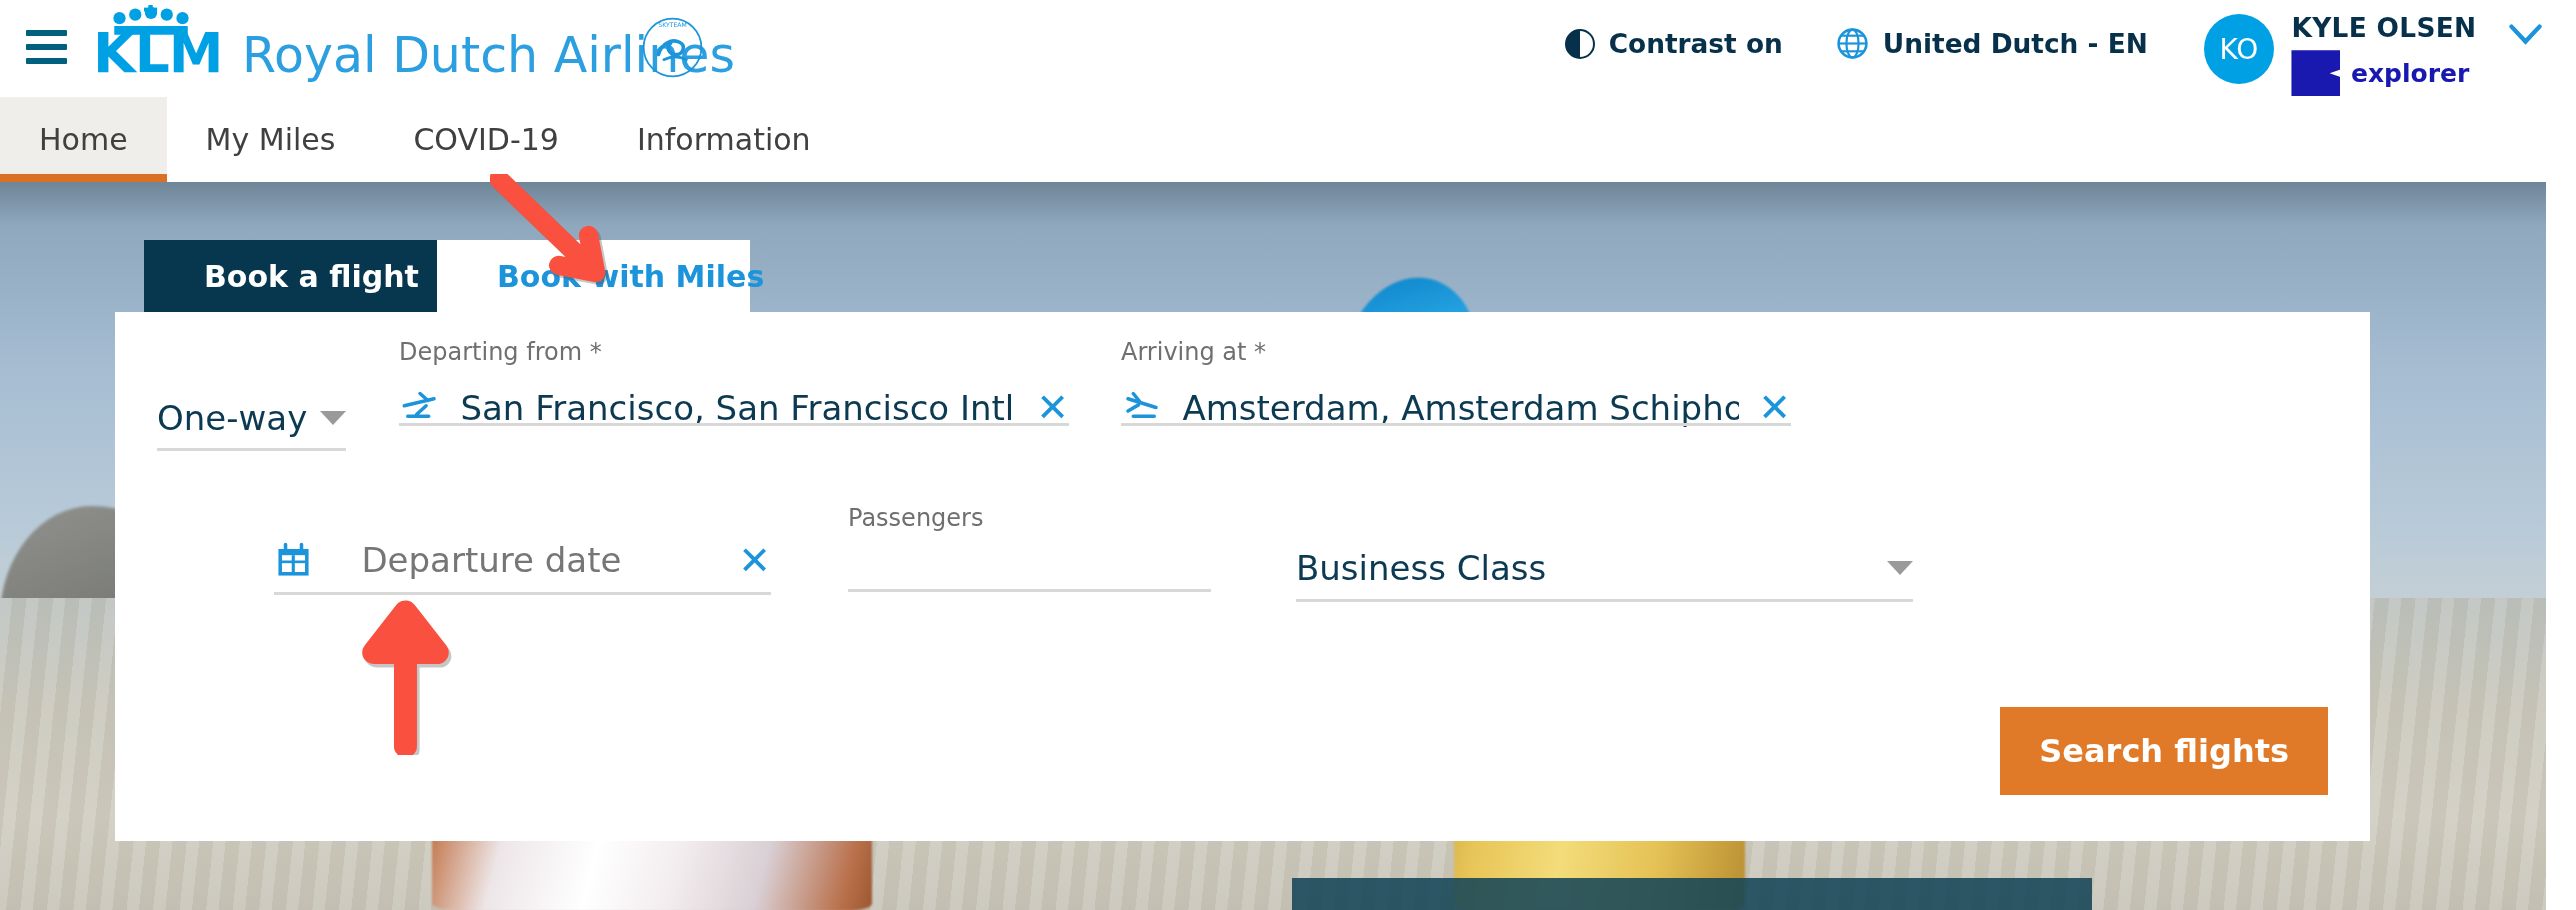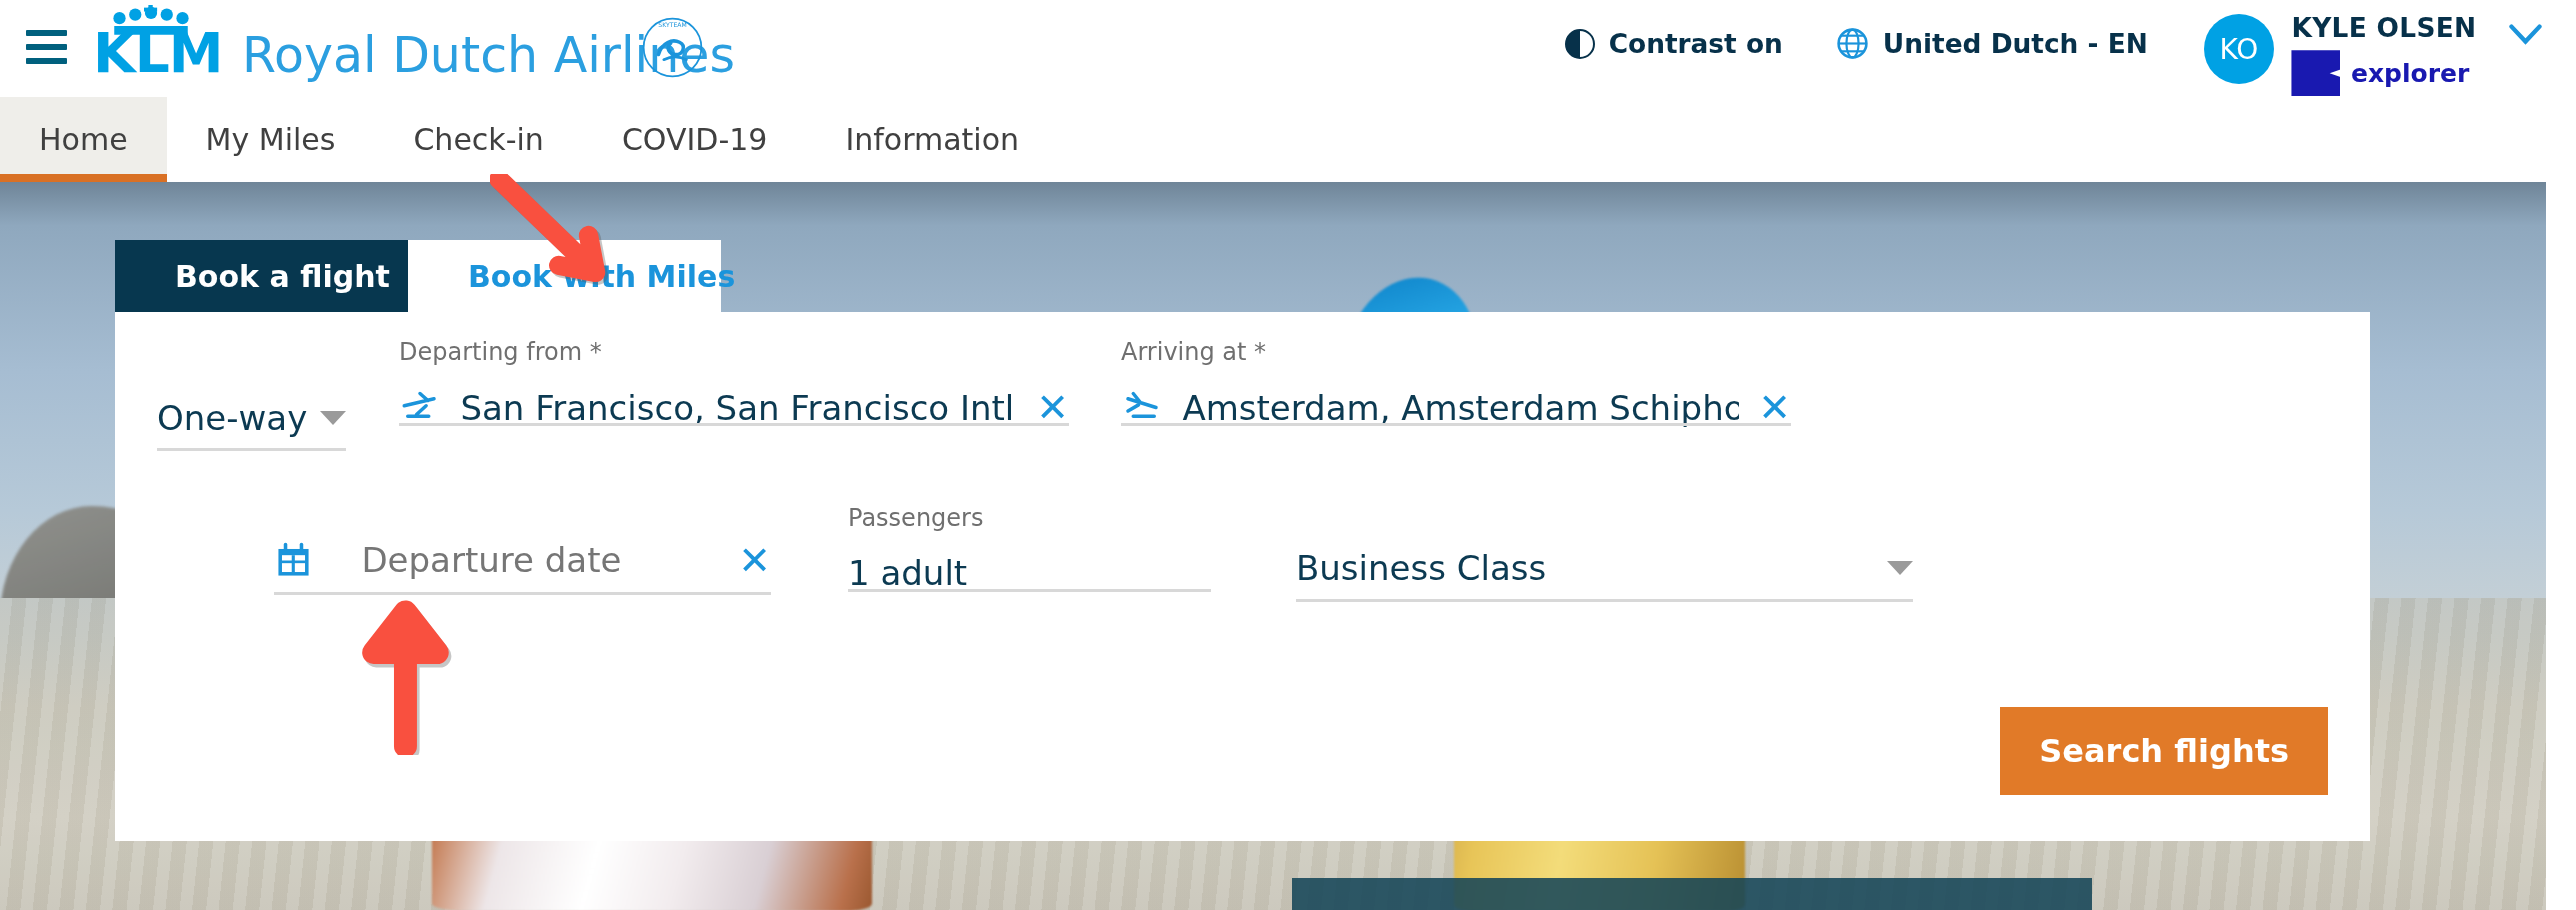--- a/index.html
+++ b/index.html
@@ -265,21 +265,21 @@
     background: rgba(22, 70, 88, 0.88);
   }
 
   
   .widget {
     position: absolute;
     left: 115px; top: 240px;
     width: 2255px;
     z-index: 10;
   }
-  .widget-tabs { display: flex; align-items: flex-start; height: 72px; }
+  .widget-tabs { display: flex; align-items: flex-start; height: 72px; margin-left: 29px; }
   .wtab {
     display: flex;
     align-items: center;
     gap: 23px;
     height: 72px;
     padding: 0 37px;
     cursor: pointer;
     font-family: "DejaVu Sans", sans-serif;
     font-size: 30px;
     font-weight: 700;
@@ -455,23 +455,20 @@
   </div>
 
   <div class="nav">
     <div class="nav-item active">
       <span>Home</span>
     </div>
     <div class="nav-item">
       <span>My Miles</span>
     </div>
     <div class="nav-item">
-      <span>Check-in</span>
-    </div>
-    <div class="nav-item">
       <span>COVID-19</span>
     </div>
     <div class="nav-item">
       <span>Information</span>
     </div>
   </div>
 </div>
 
 <div class="widget">
 
@@ -539,23 +536,20 @@
           <rect x="29" y="2" width="4" height="9" rx="2" fill="#1B94DB"></rect>
         </svg>
         <span class="field-value placeholder loc-text">Departure date</span>
         <span class="clear-x">✕</span>
       </div>
       <span class="field-underline"></span>
     </div>
 
     <div class="f-pax">
       <span class="field-label">Passengers</span>
-      <div class="loc-row">
-        <span class="field-value">1 adult</span>
-      </div>
       <span class="field-underline"></span>
     </div>
 
     <div class="f-cabin">
       <div class="row">
         <span class="field-value">Business Class</span>
         <span class="caret"></span>
       </div>
       <span class="field-underline"></span>
     </div>

